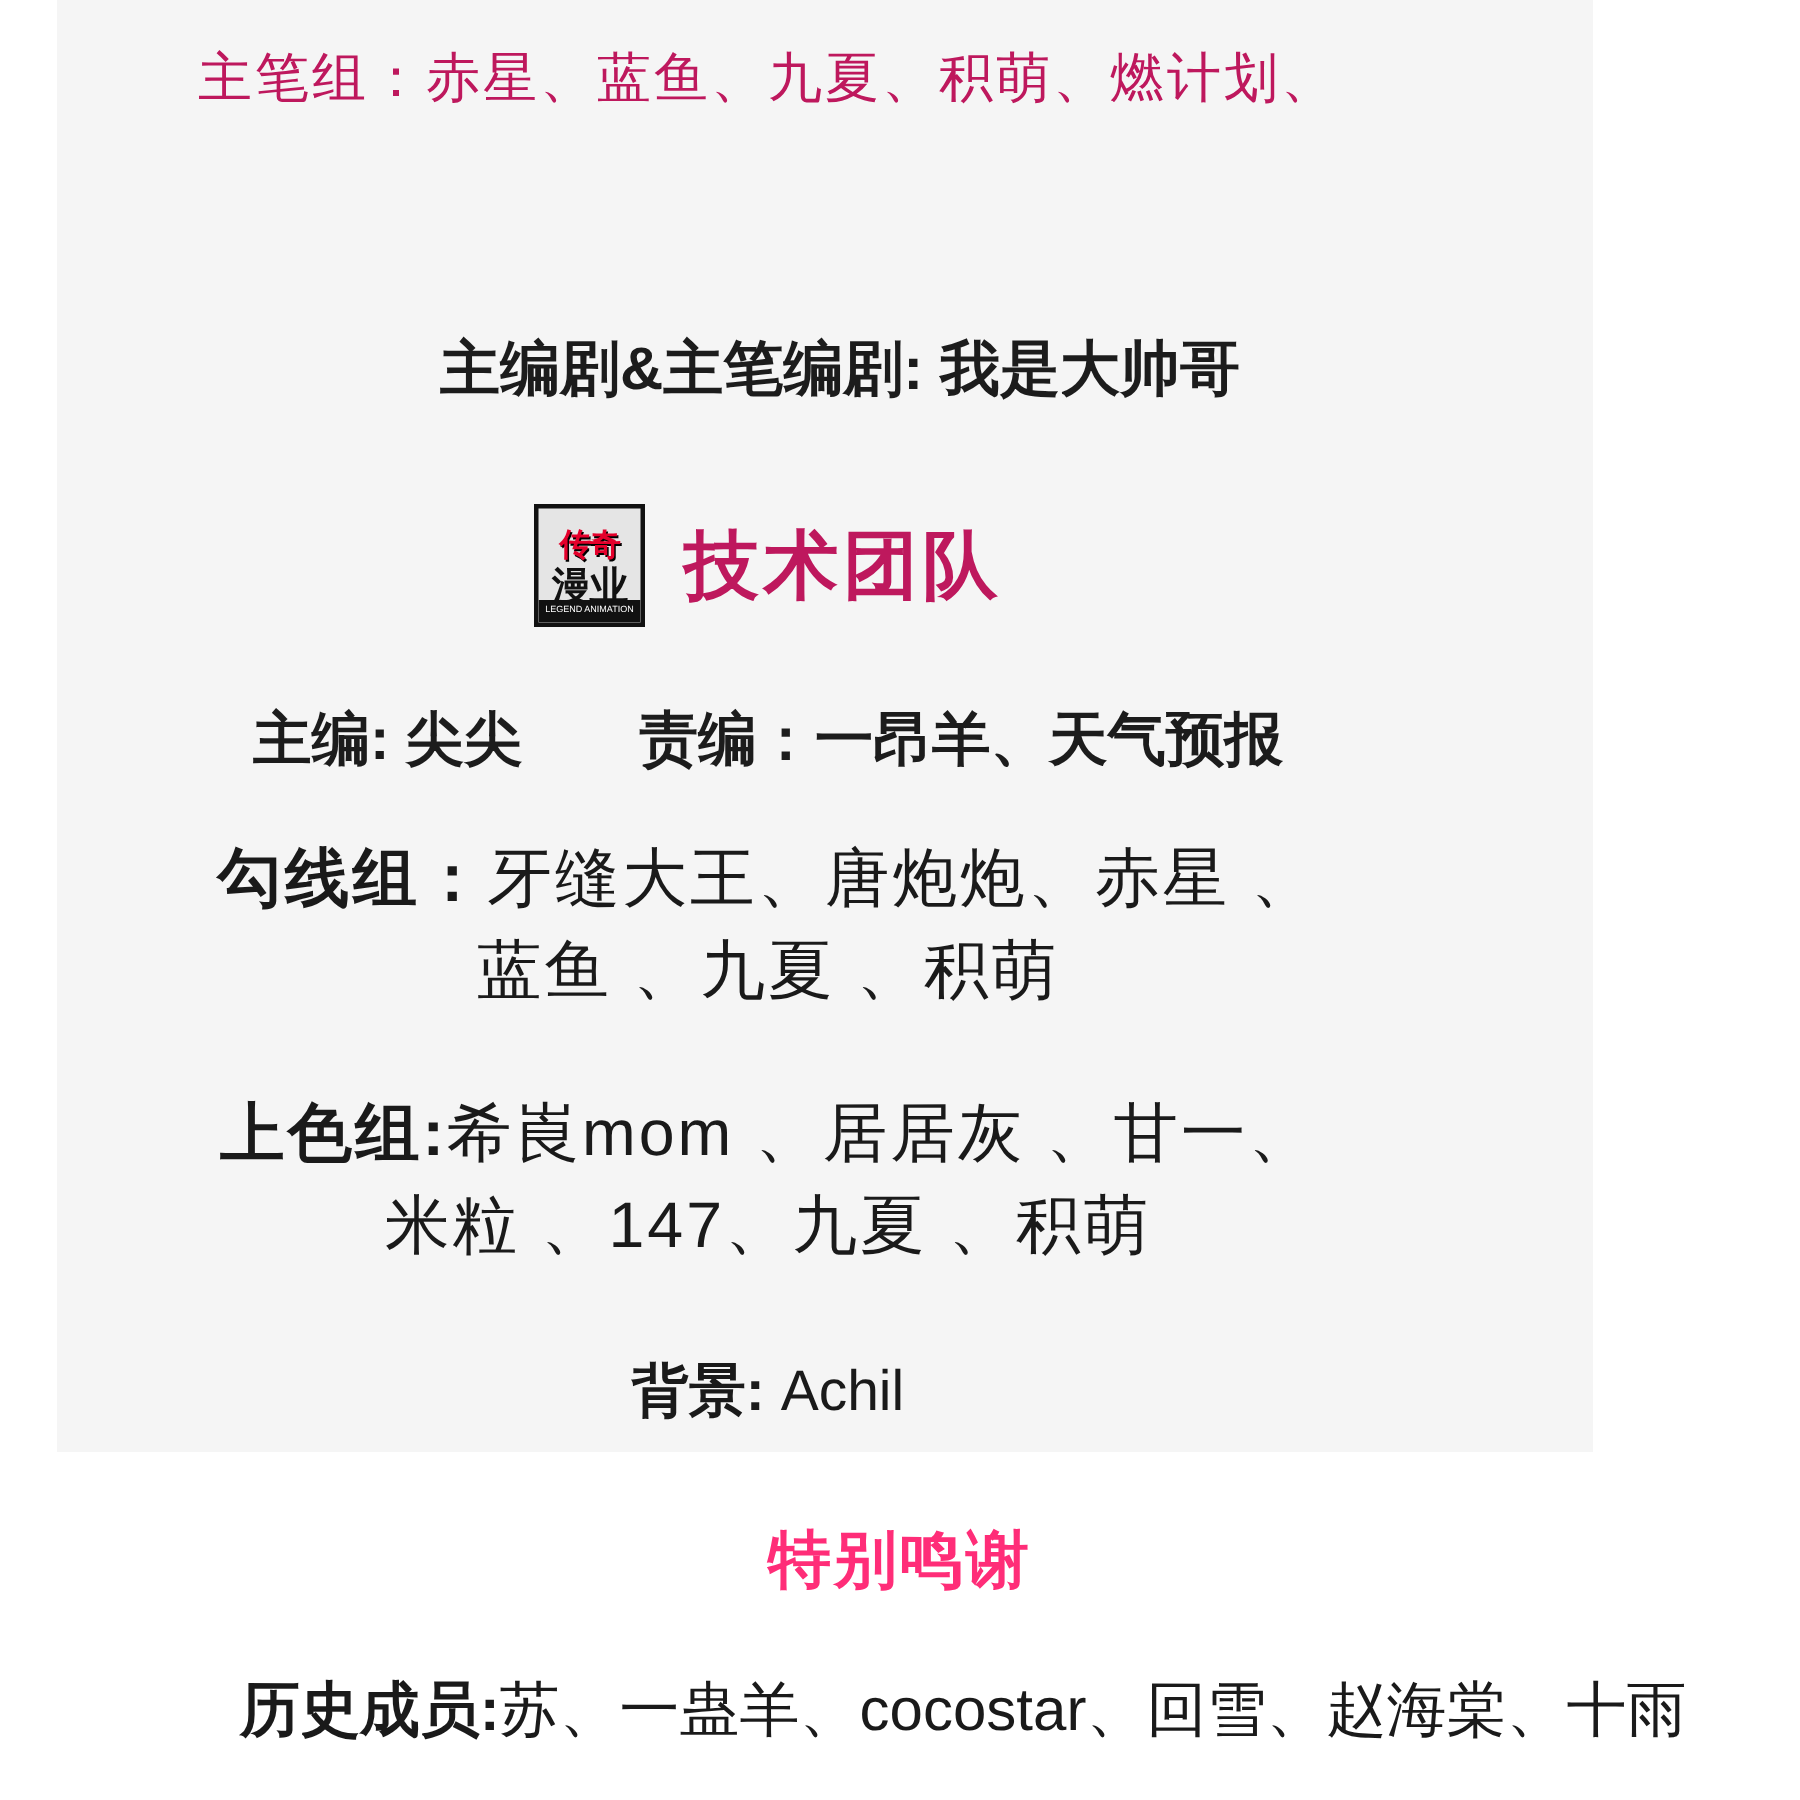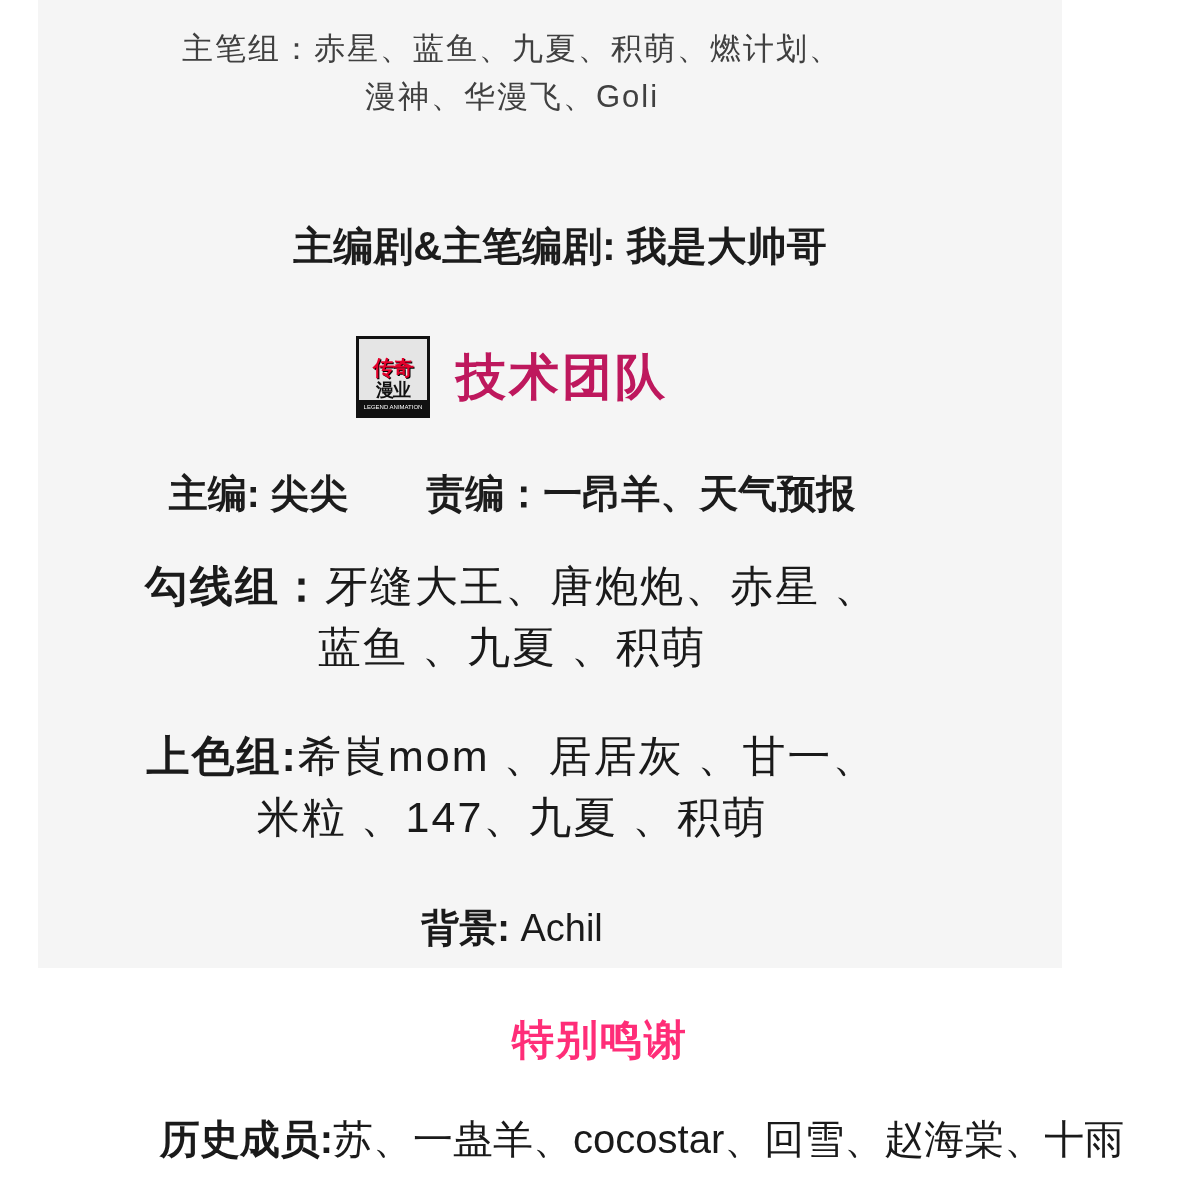--- a/index.html
+++ b/index.html
@@ -48,23 +48,23 @@
     line-height: 1.24;
     white-space: nowrap;
   }
 
   
   .writers {
     position: absolute;
     left: 0;
     top: 30px;
     width: 1024px;
-    font-size: 31px;
-    letter-spacing: 2px;
-    color: #404040;
+    font-size: 36px;
+    letter-spacing: 2px;
+    color: #be185d;
   }
   .writers .line + .line { margin-top: 10px; }
 
   .screenwriter {
     position: absolute;
     left: 0;
     top: 222px;
     width: 1024px;
     font-size: 40px;
     font-weight: bold;
@@ -100,21 +100,21 @@
     color: #e4002b;
     font-size: 21px;
     font-weight: bold;
     line-height: 1;
     letter-spacing: -1px;
     margin-top: 2px;
     text-shadow: 1px 1px 0 #000;
   }
   .logo .logo-mid {
     color: #111;
-    font-size: 18px;
+    font-size: 26px;
     font-weight: bold;
     line-height: 1;
     margin-top: 3px;
     letter-spacing: -1px;
   }
   .logo .logo-bar {
     position: absolute;
     bottom: 0;
     left: 0;
     right: 0;
@@ -203,21 +203,20 @@
 </head>
 <body>
 
 <div class="page">
 
   <div class="panel panel-top"></div>
   <div class="band-bottom"></div>
 
   <div class="writers">
     <div class="line">主笔组：赤星、蓝鱼、九夏、积萌、燃计划、</div>
-    <div class="line">漫神、华漫飞、Goli</div>
   </div>
 
   <div class="screenwriter line">主编剧&amp;主笔编剧: 我是大帅哥</div>
 
   <div class="tech-head">
     <div class="logo">
       <div class="logo-top">传奇</div>
       <div class="logo-mid">漫业</div>
       <div class="logo-bar">LEGEND ANIMATION INDUSTRY</div>
     </div>

